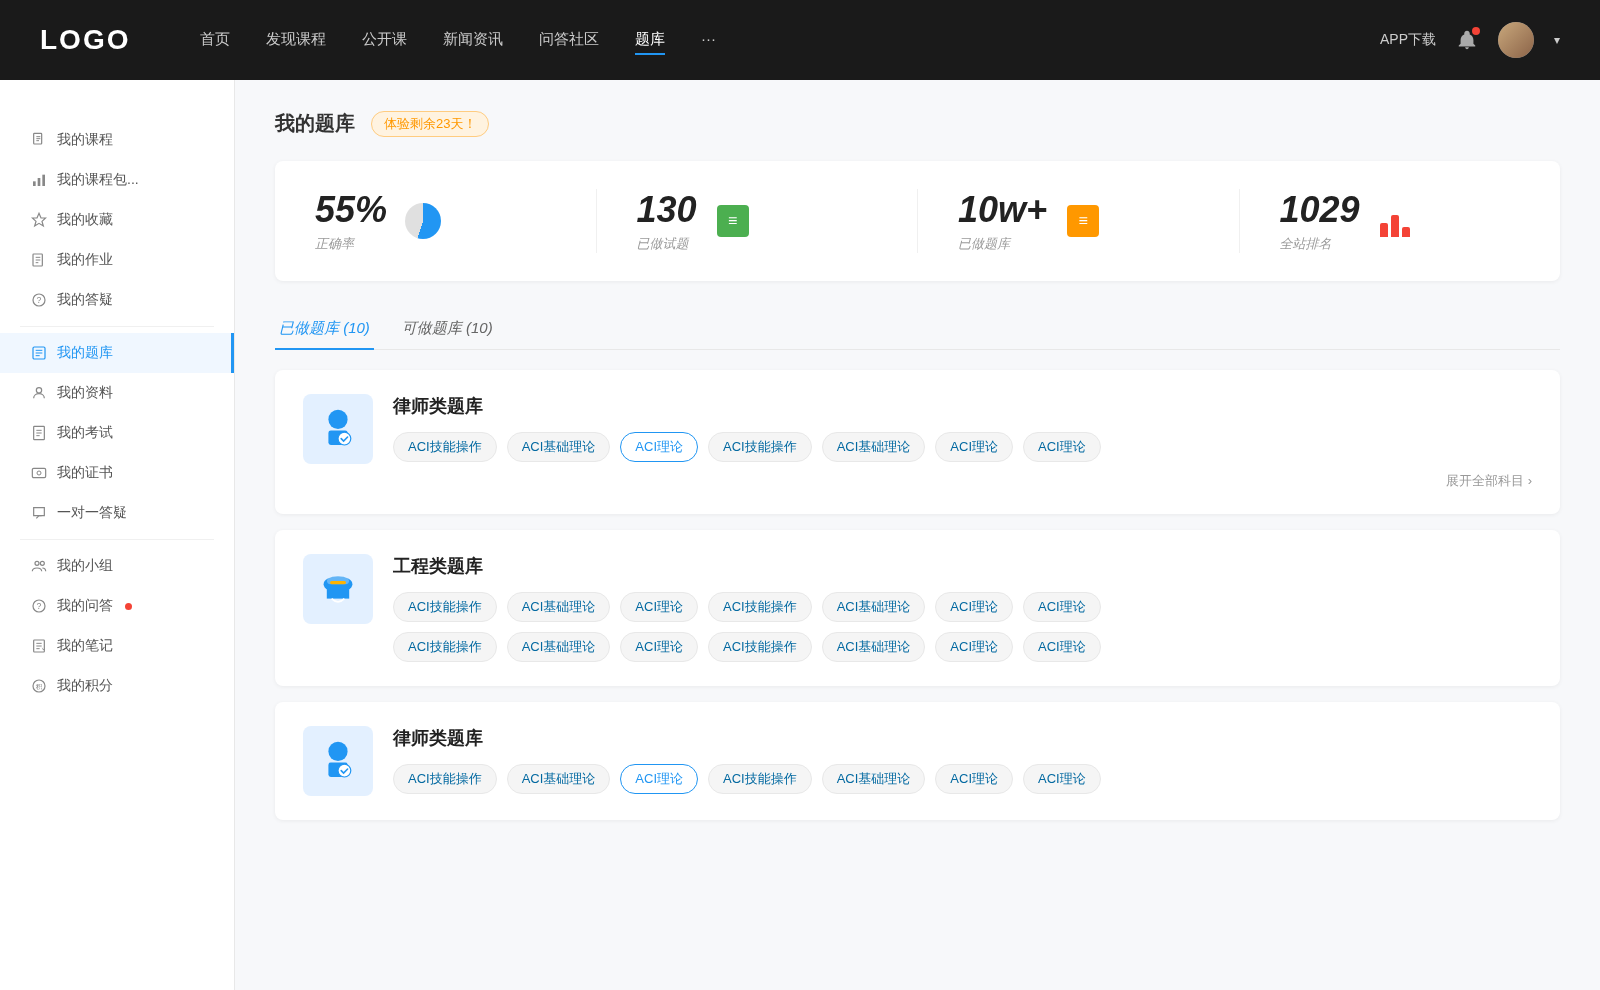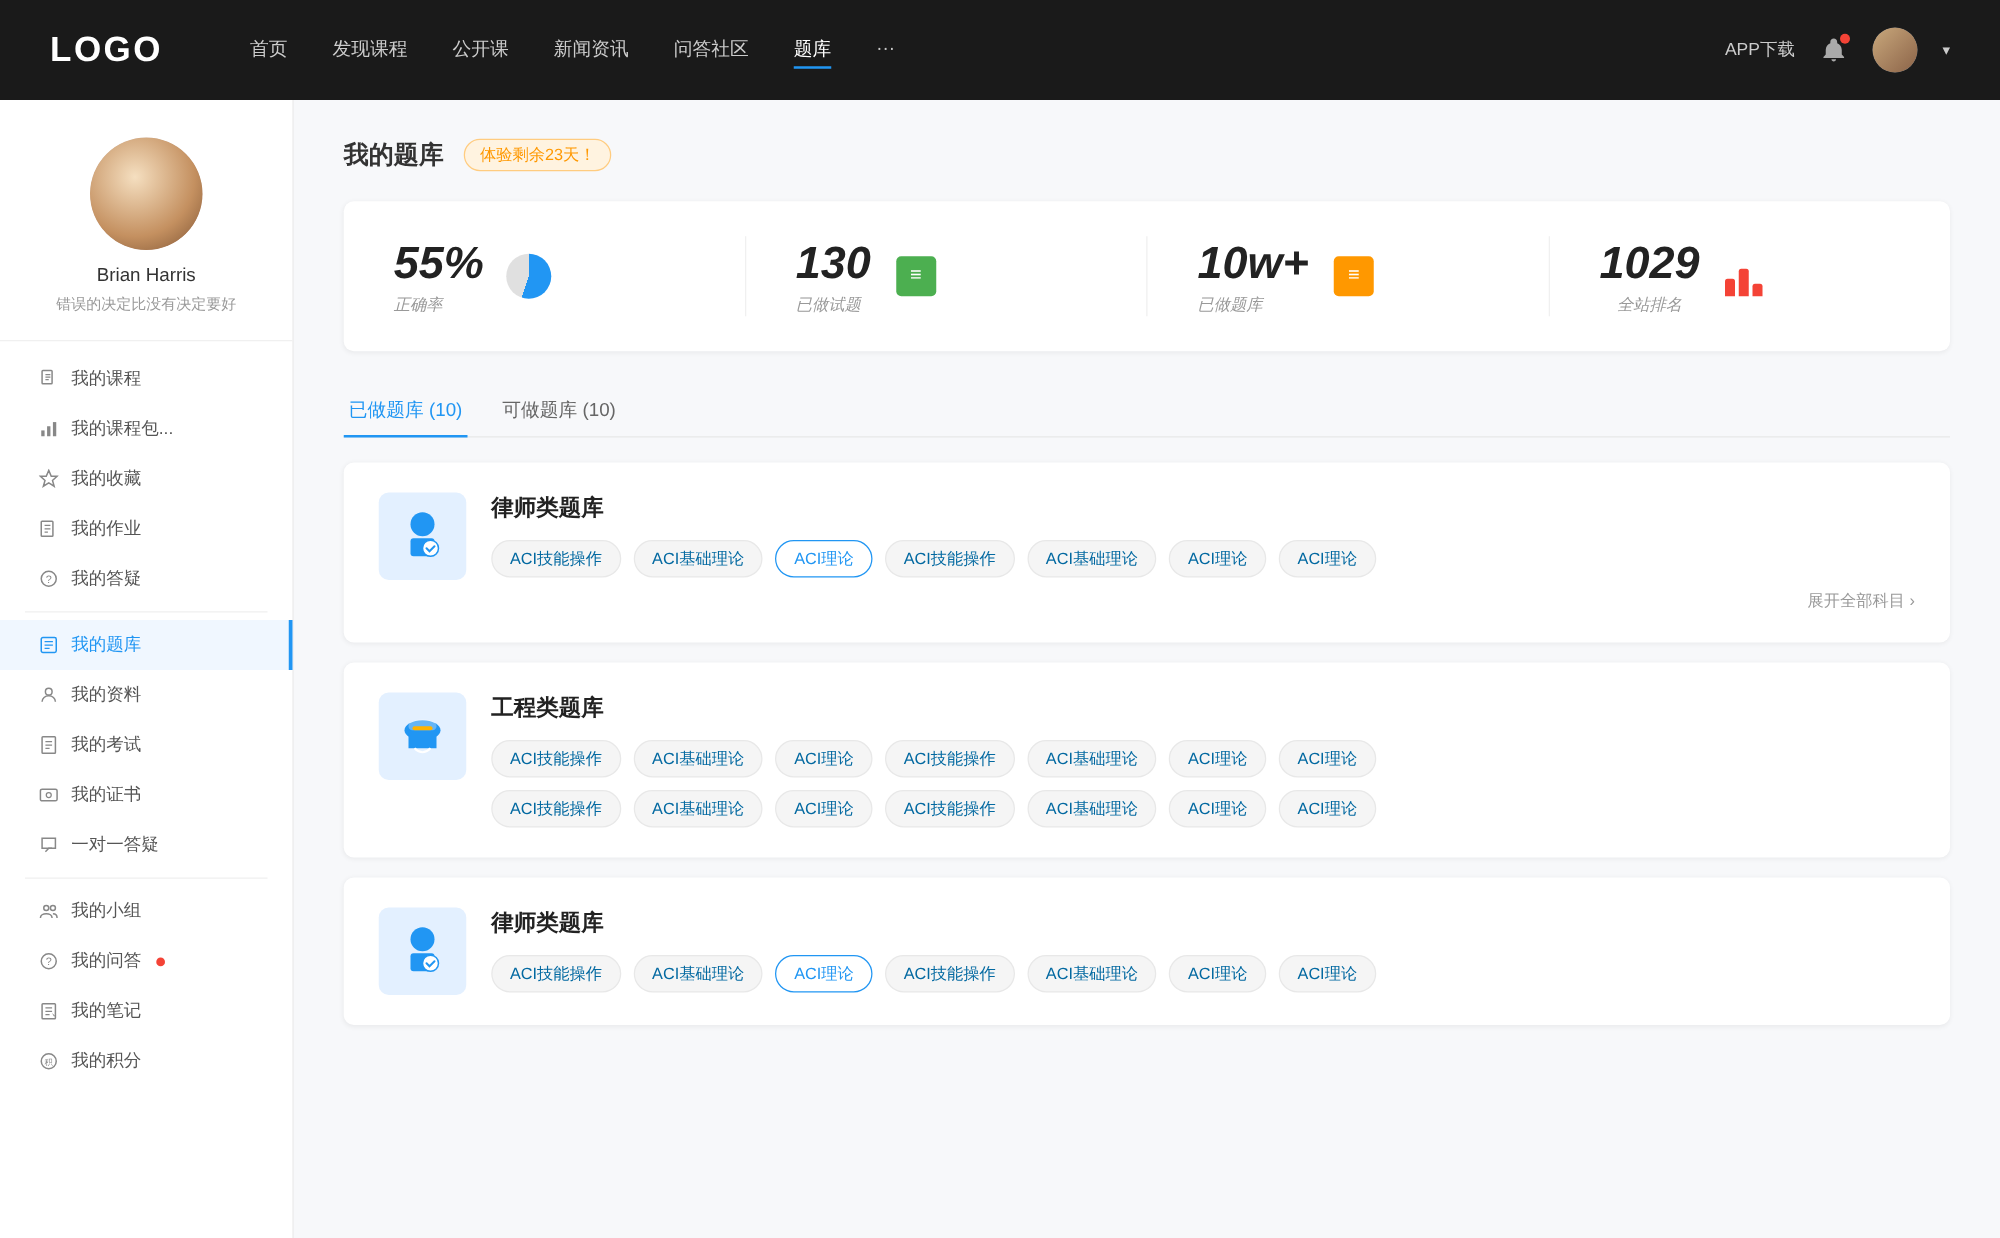--- a/index.html
+++ b/index.html
@@ -41,35 +41,35 @@
     .content { flex: 1; padding: 30px 40px; background: #f7f8fa; }
 
     
     .page-header { display: flex; align-items: center; gap: 16px; margin-bottom: 24px; }
     .page-title { font-size: 20px; font-weight: 600; color: #333; }
     .trial-badge { background: #fff3e0; color: #ff9800; border: 1px solid #ffcc80; border-radius: 20px; padding: 3px 12px; font-size: 13px; }
 
     
     .stats-row { display: flex; background: #fff; border-radius: 8px; padding: 28px 0; margin-bottom: 28px; box-shadow: 0 1px 4px rgba(0,0,0,0.06); }
     .stat-item { flex: 1; display: flex; align-items: center; padding: 0 40px; border-right: 1px solid #f0f0f0; gap: 16px; }
-    .stat-item:last-child { border-right: none; text-align: center; }
+    .stat-item:last-child { border-right: none; }
     .stat-number { font-size: 36px; font-weight: 700; color: #222; }
     .stat-label { font-size: 13px; color: #999; margin-top: 4px; }
     .stat-text-col { display: flex; flex-direction: column; font-style: italic; }
     .stat-icon { width: 40px; height: 40px; display: flex; align-items: center; justify-content: center; }
 
     
     .pie-icon { width: 36px; height: 36px; border-radius: 50%; background: conic-gradient(#2196f3 0deg 198deg, #e0e0e0 198deg 360deg); }
     .doc-icon { width: 32px; height: 32px; background: #4caf50; border-radius: 4px; display: flex; align-items: center; justify-content: center; color: white; font-size: 16px; }
     .question-icon { width: 32px; height: 32px; background: #ff9800; border-radius: 4px; display: flex; align-items: center; justify-content: center; color: white; font-size: 16px; }
     .chart-icon { width: 32px; height: 32px; display: flex; align-items: flex-end; gap: 3px; }
     .chart-bar { background: #f44336; border-radius: 2px 2px 0 0; width: 8px; }
 
     
-    .tabs-row { display: flex; gap: 24px; margin-bottom: 20px; border-bottom: 1px solid #e8e8e8; }
+    .tabs-row { display: flex; gap: 24px; margin-bottom: 20px; border-bottom: 1px solid #e8e8e8; font-style: italic; }
     .tab { padding: 10px 4px; font-size: 15px; color: #666; cursor: pointer; border-bottom: 2px solid transparent; margin-bottom: -1px; }
     .tab.active { color: #2196f3; border-bottom: 2px solid #2196f3; font-weight: 500; }
 
     
     .bank-card { background: #fff; border-radius: 8px; padding: 24px 28px; margin-bottom: 16px; box-shadow: 0 1px 4px rgba(0,0,0,0.06); }
     .bank-card-header { display: flex; align-items: flex-start; gap: 20px; }
     .bank-logo { width: 70px; height: 70px; background: #e3f0ff; border-radius: 8px; display: flex; align-items: center; justify-content: center; flex-shrink: 0; }
     .bank-info { flex: 1; }
     .bank-name { font-size: 18px; font-weight: 600; color: #222; margin-bottom: 14px; }
     .tags-row { display: flex; flex-wrap: wrap; gap: 10px; }
@@ -105,27 +105,20 @@
     <div class="avatar-circle">
       <div class="avatar-img"></div>
     </div>
     <span class="chevron-down">▾</span>
   </div>
 </nav>
 
 <div class="main-layout">
 
   <aside class="sidebar">
-    <div class="profile-area">
-      <div class="profile-avatar">
-        <div class="profile-avatar-inner"></div>
-      </div>
-      <div class="profile-name">Brian Harris</div>
-      <div class="profile-motto">错误的决定比没有决定要好</div>
-    </div>
     <div class="sidebar-menu">
 
       <div class="menu-item">
         <div class="menu-icon">
           <svg width="16" height="16" viewBox="0 0 24 24" fill="#888">
               <rect x="4" y="2" width="12" height="16" rx="1" fill="none" stroke="#888" stroke-width="1.8"></rect>
               <path d="M8 7h6M8 10h6M8 13h4" stroke="#888" stroke-width="1.5"></path>
             </svg>
         </div>
         <span class="menu-label">我的课程</span>

